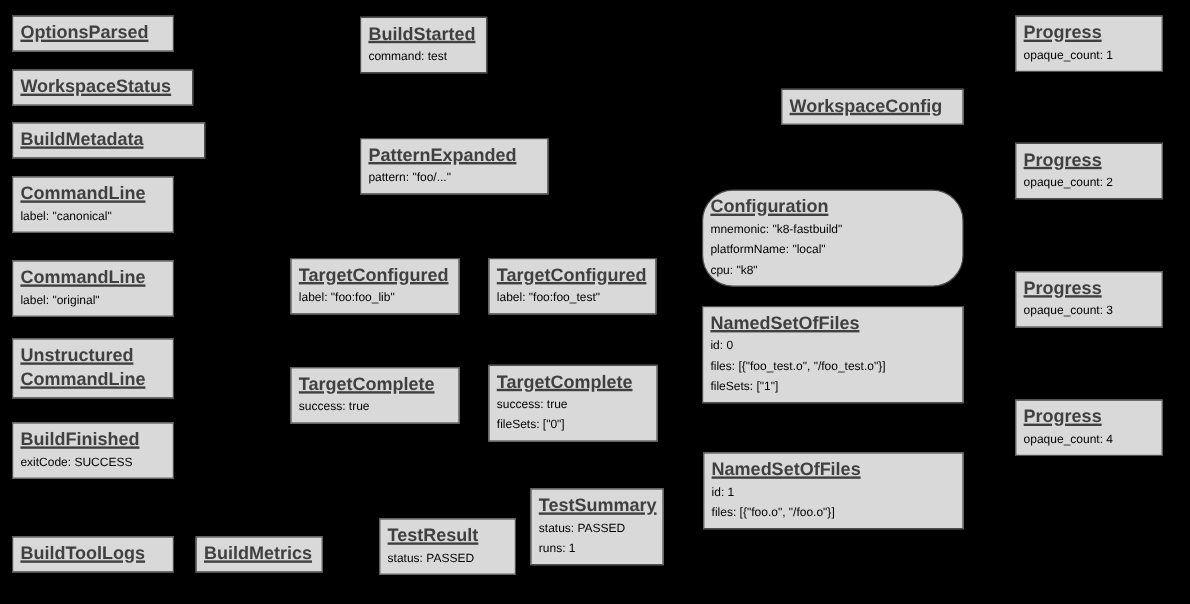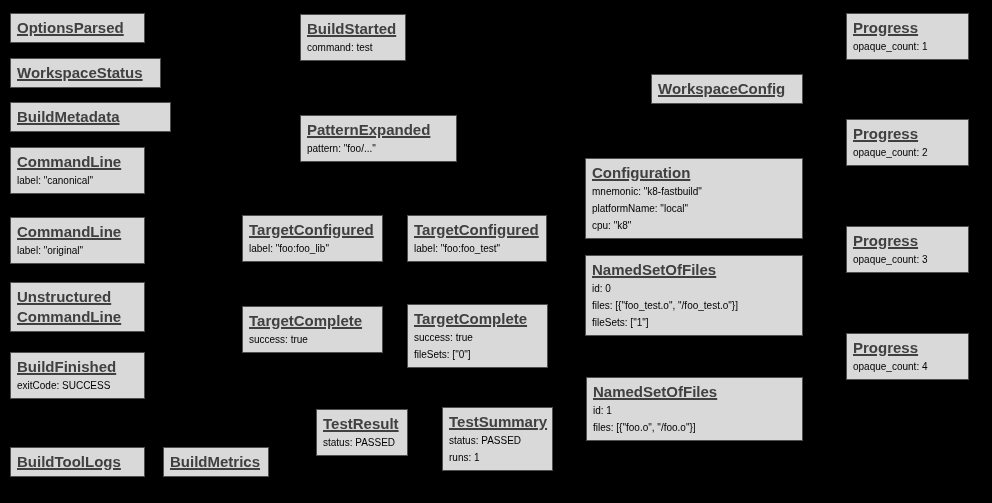--- a/index.html
+++ b/index.html
@@ -107,36 +107,36 @@
     <div class="node-title">TargetComplete</div>
     <div class="node-line">success: true</div>
   </div>
 
   <div class="node" style="left:407px; top:304px; width:141px;">
     <div class="node-title">TargetComplete</div>
     <div class="node-line">success: true</div>
     <div class="node-line">fileSets: ["0"]</div>
   </div>
 
-  <div class="node" style="left:316px; top:409px; width:92px;">
+  <div class="node" style="left:316px; top:432px; width:114px;">
     <div class="node-title">TestResult</div>
     <div class="node-line">status: PASSED</div>
   </div>
 
   <div class="node" style="left:442px; top:407px; width:111px;">
     <div class="node-title">TestSummary</div>
     <div class="node-line">status: PASSED</div>
     <div class="node-line">runs: 1</div>
   </div>
 
   <div class="node" style="left:651px; top:74px; width:152px;">
     <div class="node-title">WorkspaceConfig</div>
   </div>
 
-  <div class="node" style="left:585px; top:158px; width:218px;">
+  <div class="node" style="left:585px; top:158px; width:218px;border-radius:26px;">
     <div class="node-title">Configuration</div>
     <div class="node-line">mnemonic: "k8-fastbuild"</div>
     <div class="node-line">platformName: "local"</div>
     <div class="node-line">cpu: "k8"</div>
   </div>
 
   <div class="node" style="left:585px; top:255px; width:218px;">
     <div class="node-title">NamedSetOfFiles</div>
     <div class="node-line">id: 0</div>
     <div class="node-line">files: [{"foo_test.o", "/foo_test.o"}]</div>

